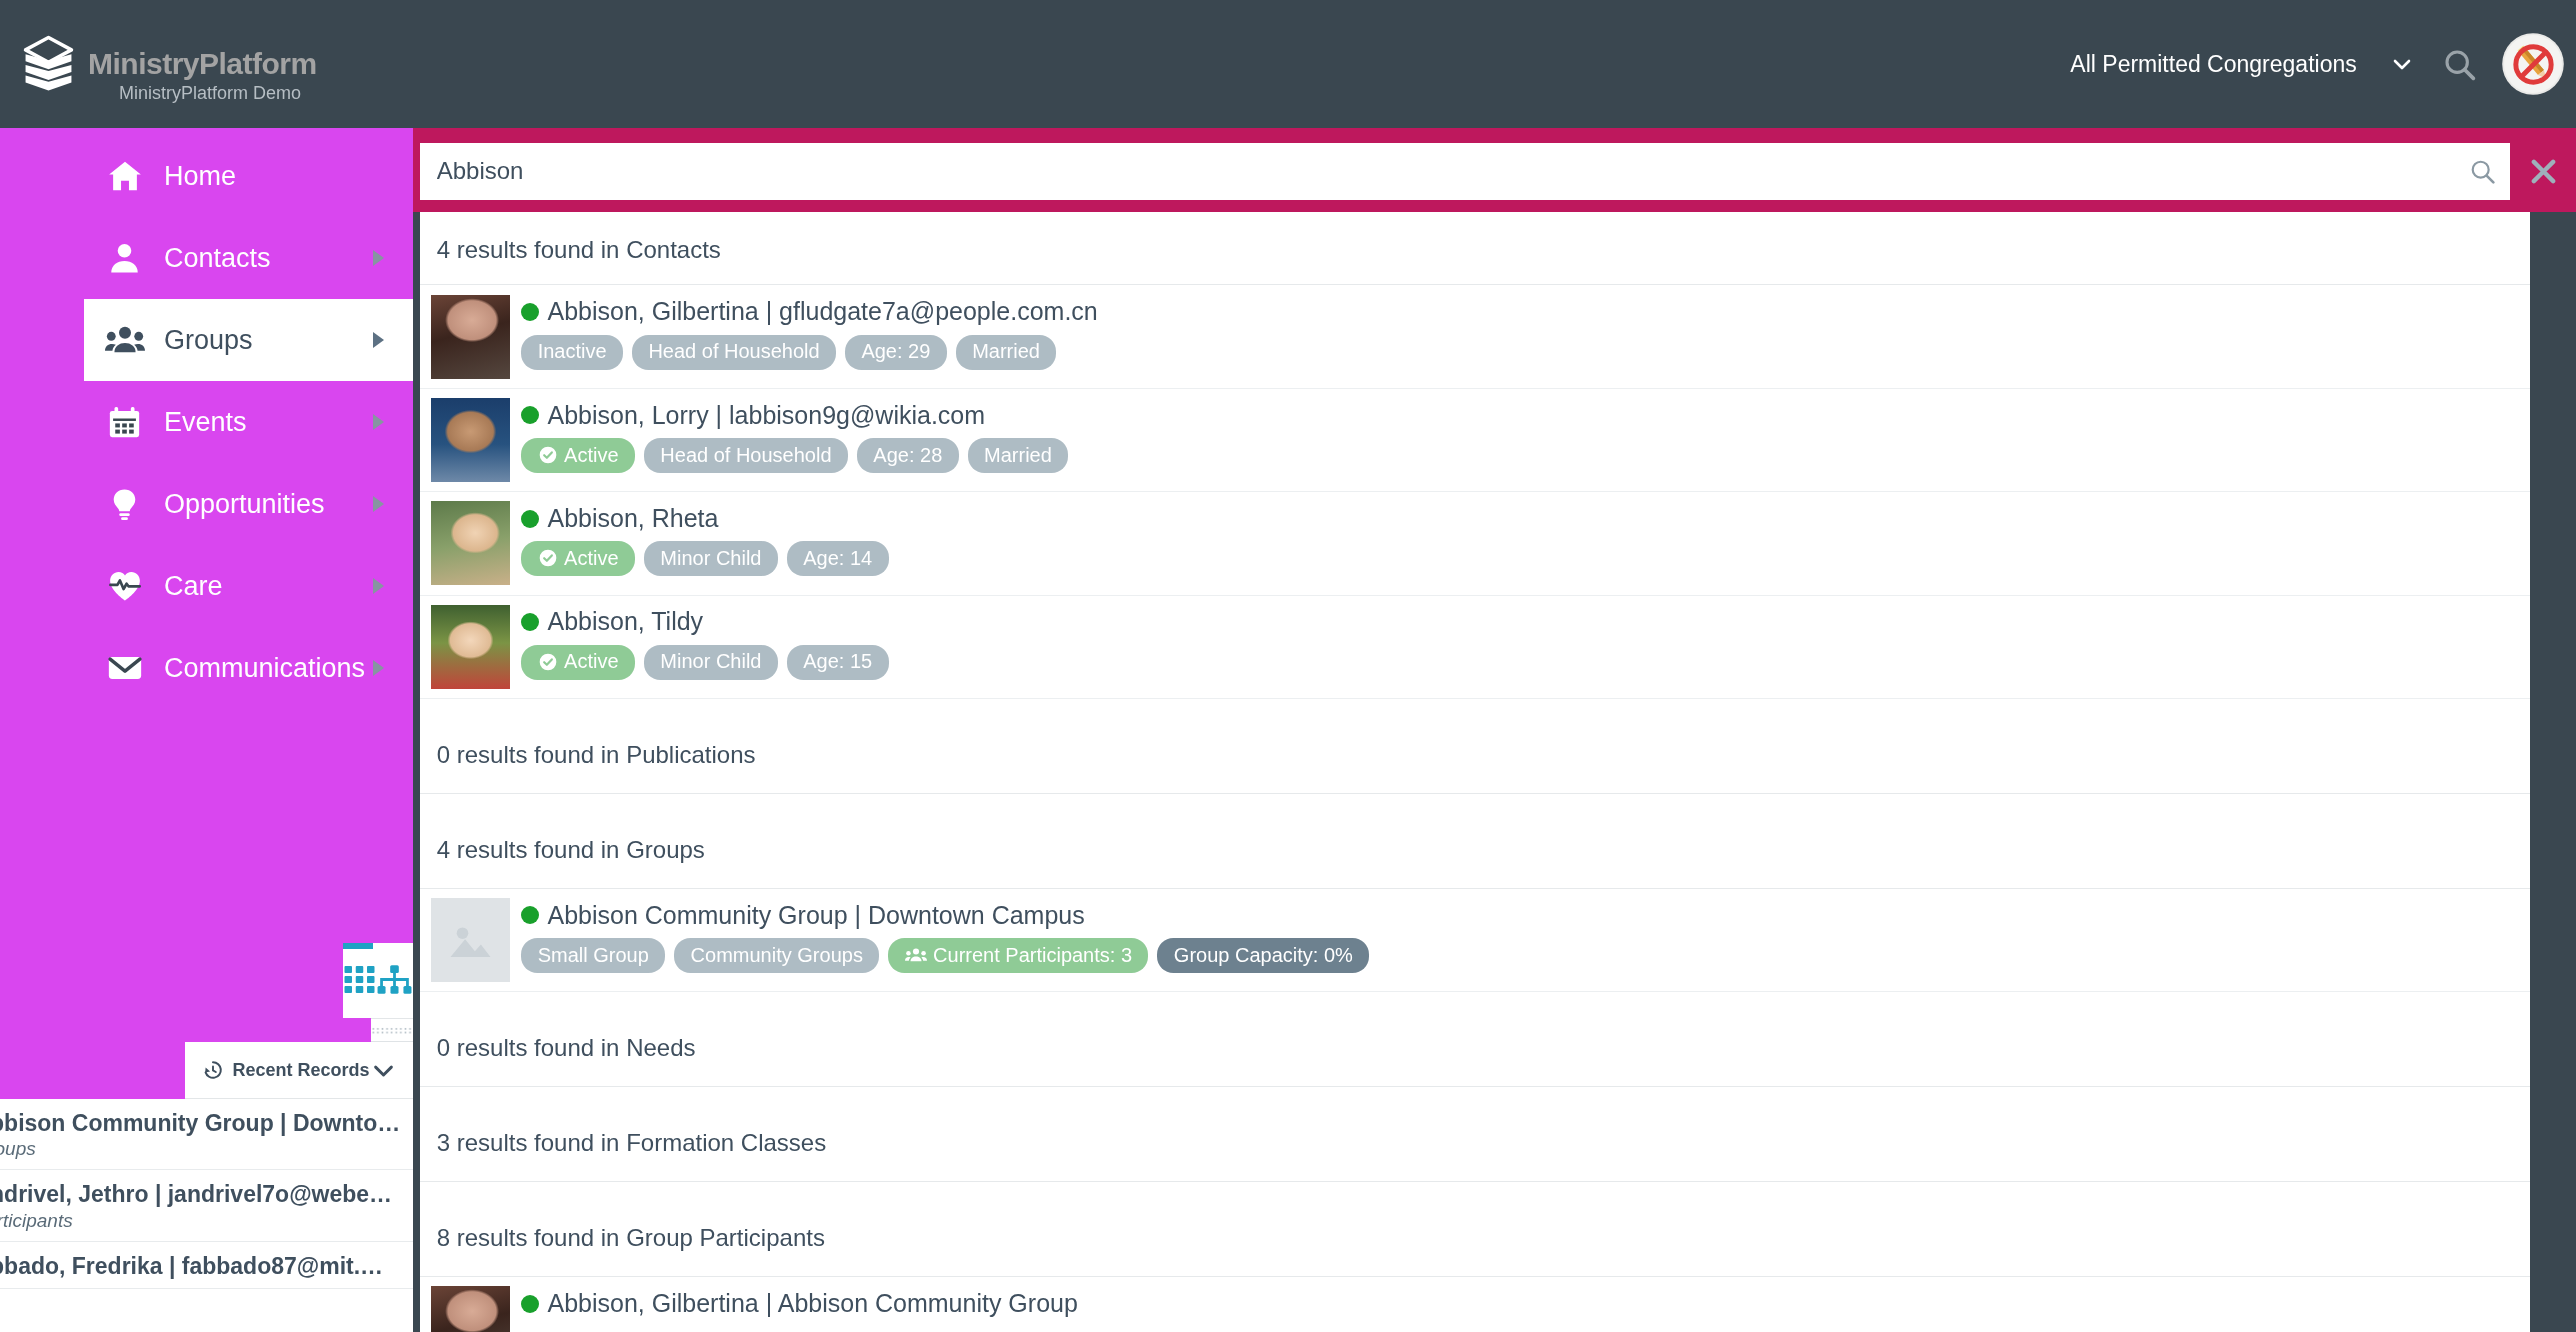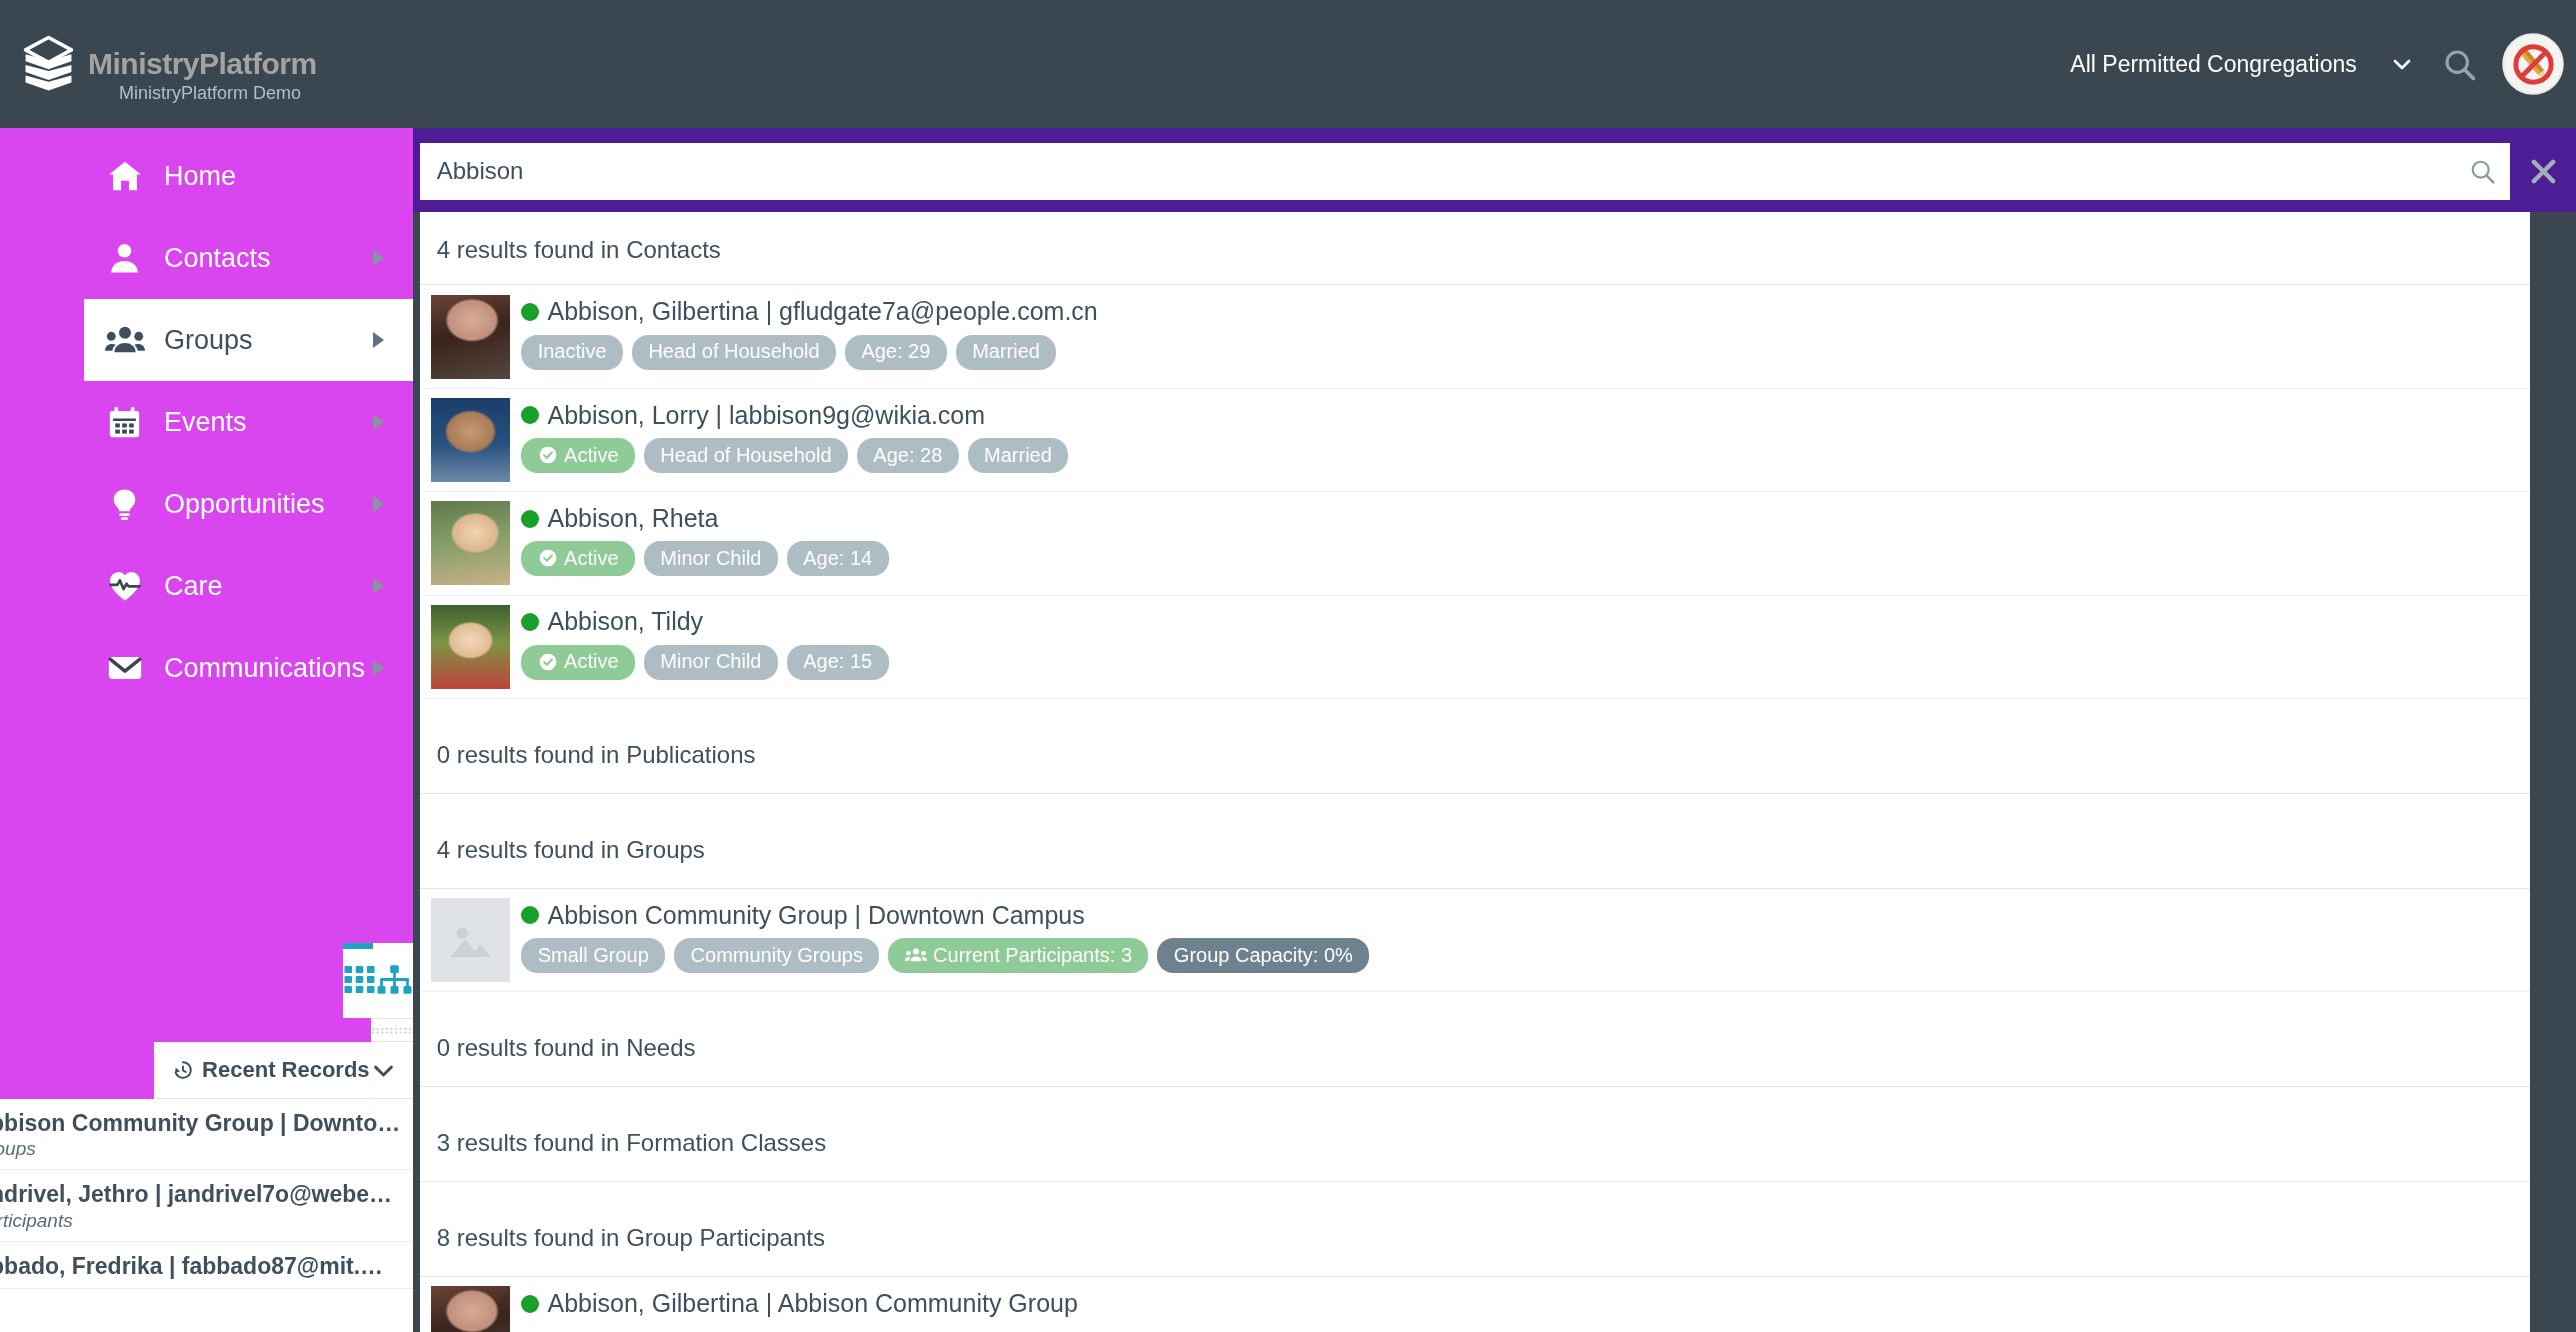--- a/index.html
+++ b/index.html
@@ -70,36 +70,36 @@
           display: flex; align-items: center; justify-content: center; cursor: ns-resize; }
   .grip-dots { width: 42px; height: 7.3px;
     background-image: radial-gradient(circle, #b9c3ca 0.9px, transparent 1.1px);
     background-size: 4.6px 3.7px; }
 
   .recent-head {
     background: #ffffff; height: 57px; display: flex; align-items: center;
     padding: 0 16.4px; border-bottom: 0.9px solid #e3e6e8; cursor: pointer;
   }
   .recent-head .rh-ico { display: flex; margin-right: 7.3px; }
-  .recent-head .rh-label { color: #3f4f5e; font-size: 22px; font-weight: bold; }
+  .recent-head .rh-label { color: #3f4f5e; font-size: 18px; font-weight: bold; }
   .recent-head .rh-caret { margin-left: auto; display: flex; }
 
   .recent-list { background: #ffffff; flex: 1; overflow: hidden; }
   .recent-item { padding: 11px 12.8px 9px 12.8px; border-bottom: 0.9px solid #e8ebed; cursor: pointer; }
   .recent-title {
     color: #3f4f5e; font-size: 23px; font-weight: bold; white-space: nowrap;
     overflow: hidden; text-overflow: ellipsis; line-height: 1.15;
   }
   .recent-type { color: #5a6b78; font-size: 19px; font-style: italic; margin-top: 1.8px; }
 
   
   .main { flex: 1; position: relative; background: #3a4750; min-width: 0; display: flex; flex-direction: column; }
 
   .searchbar-row {
-    background: #4c1d95; padding: 14.6px 0 12.8px 0;
+    background: #be185d; padding: 14.6px 0 12.8px 0;
     display: flex; align-items: center; flex: none;
   }
   .search-wrap {
     flex: 1; margin-left: 7.3px; background: #ffffff; height: 57px;
     display: flex; align-items: center; padding: 0 12.8px 0 16.4px;
   }
   .search-input {
     flex: 1; border: none; outline: none; background: transparent;
     font-family: "Liberation Sans", sans-serif; font-size: 24px; color: #3f4f5e;
   }

